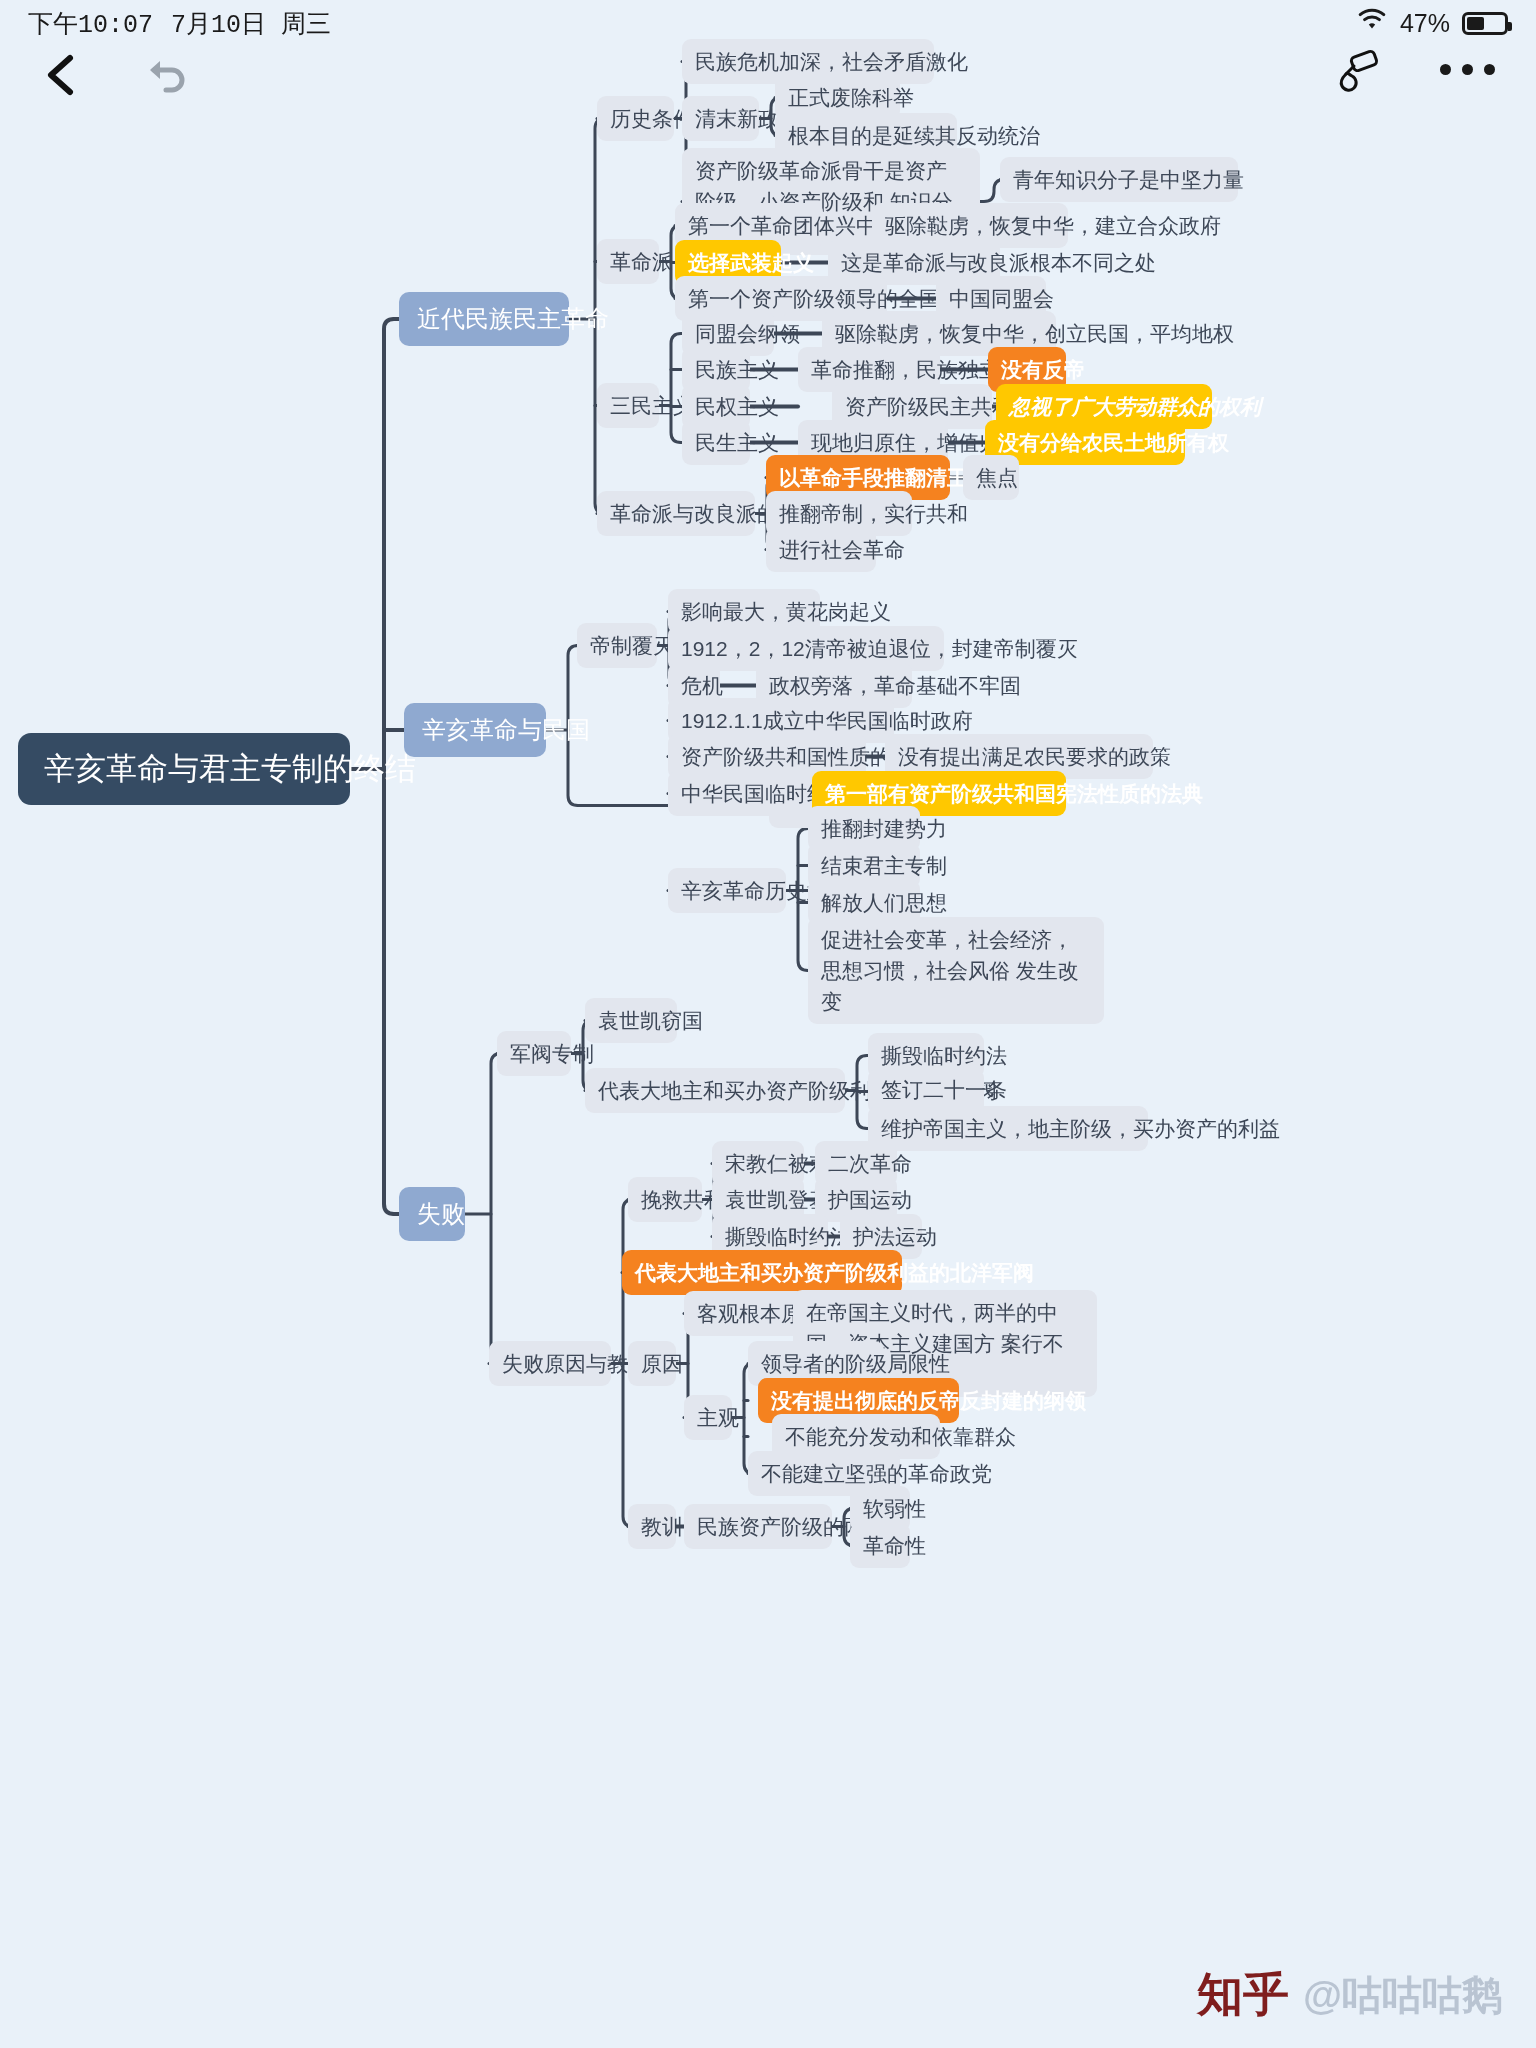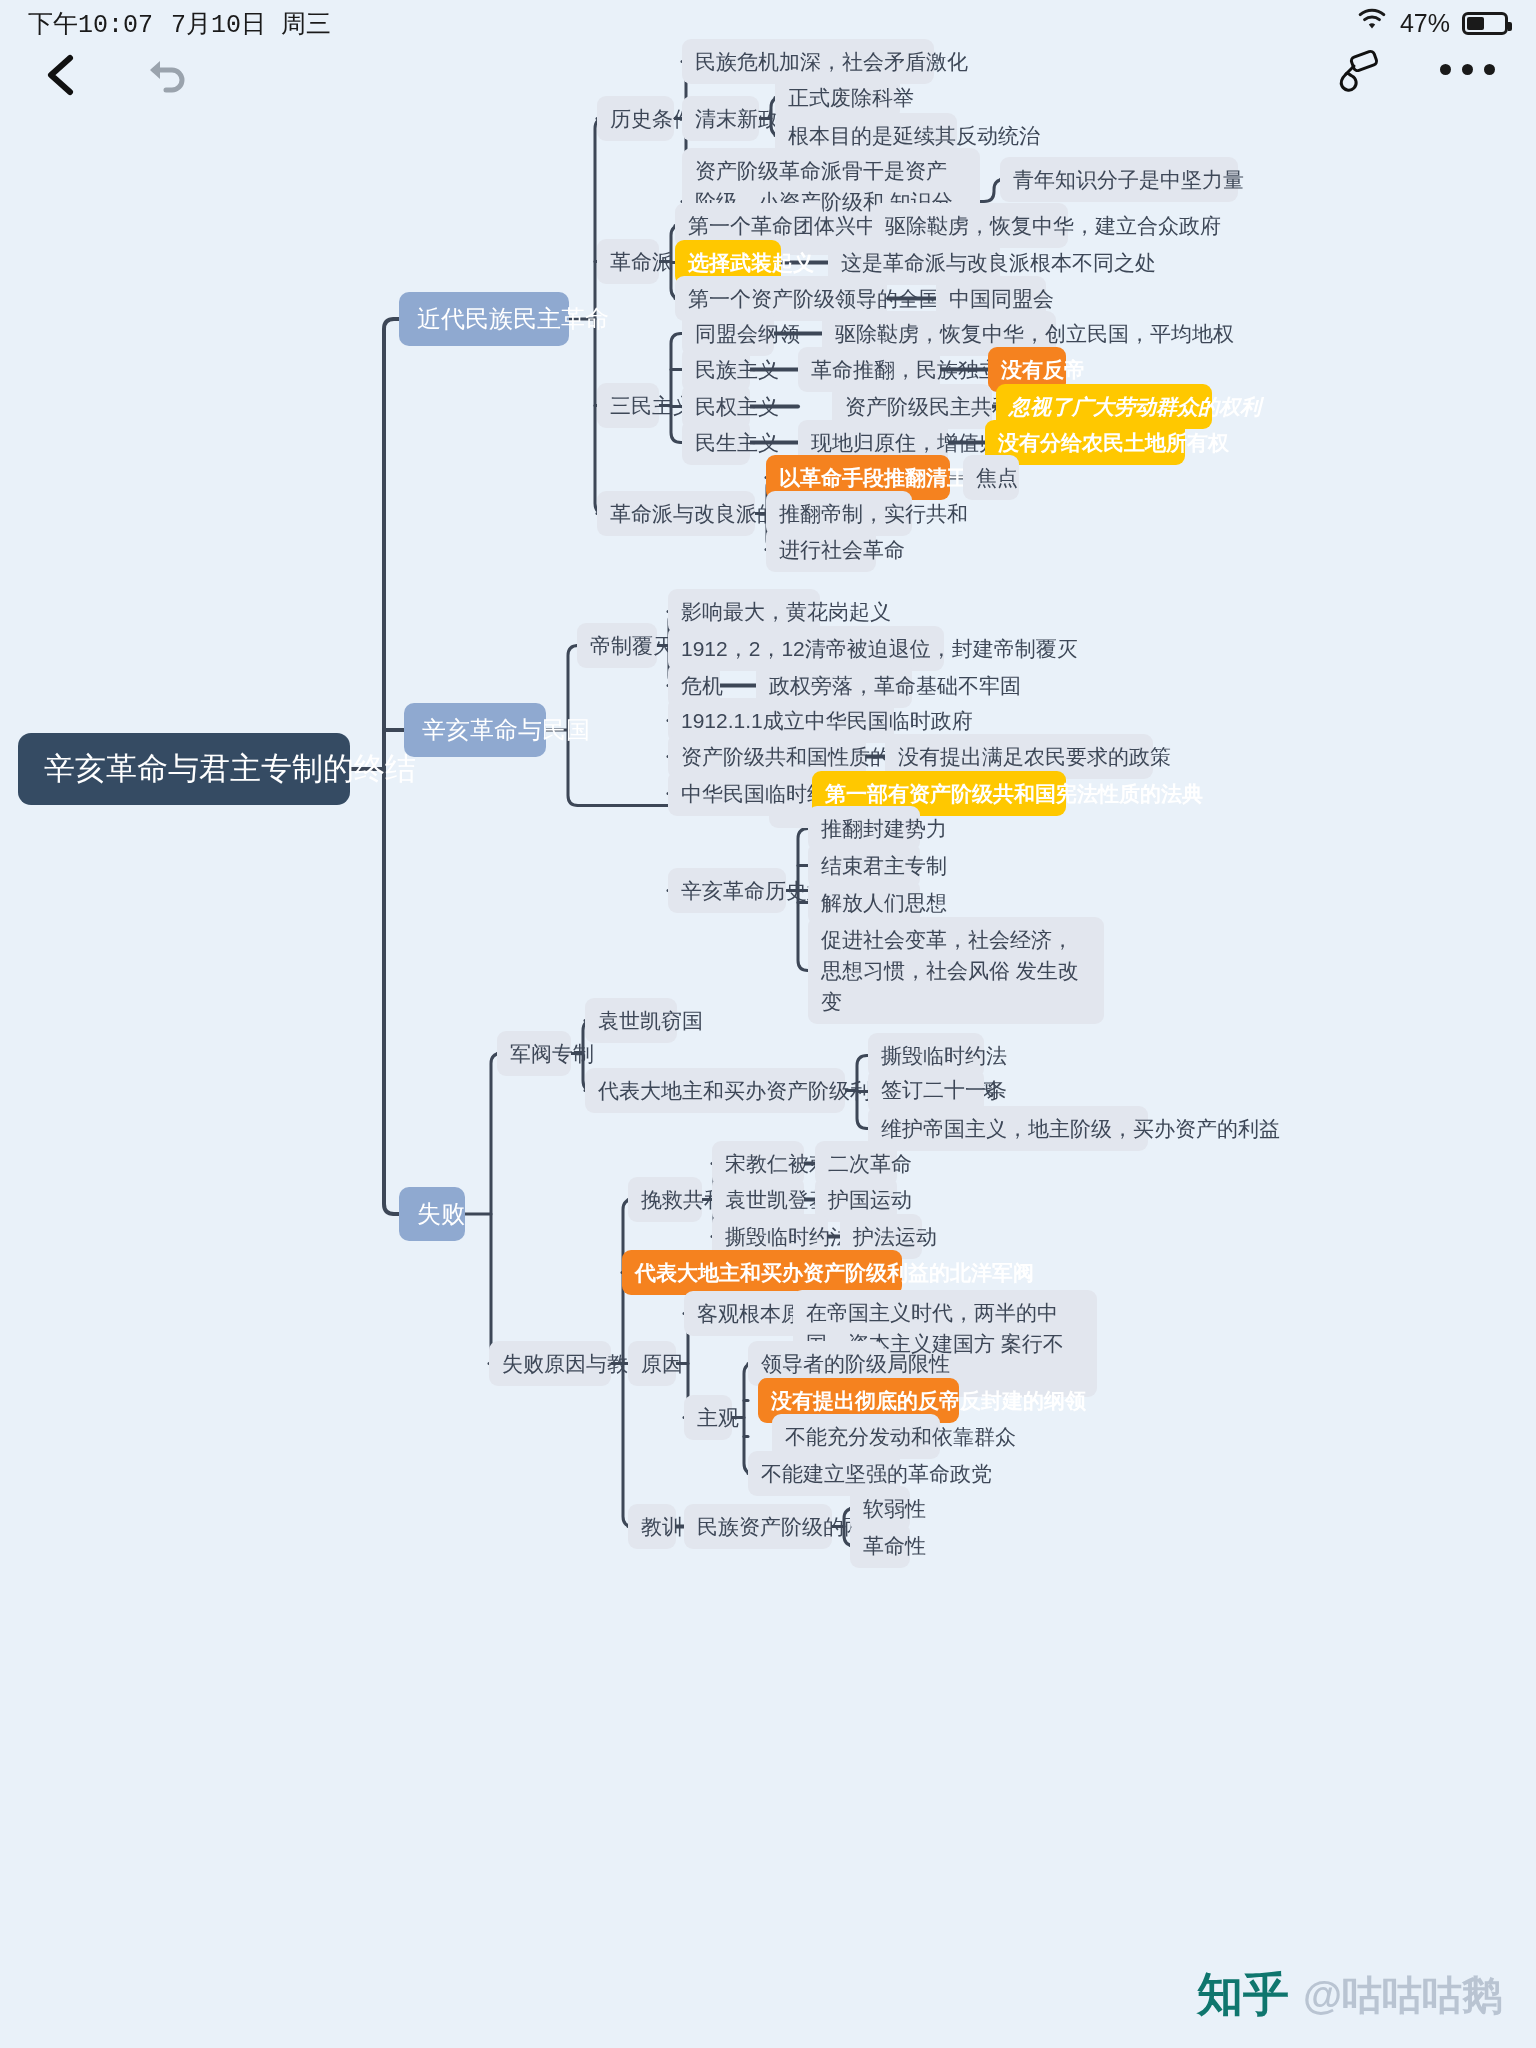--- a/index.html
+++ b/index.html
@@ -68,21 +68,21 @@
   .node.yellow{background:#ffc800;color:#ffffff;font-weight:bold;}
   .node.orange{background:#f5821f;color:#ffffff;font-weight:bold;}
   .node.wrap{white-space:normal;display:block;}
 
   .watermark{
     position:absolute;right:34px;bottom:22px;
     display:flex;align-items:center;gap:14px;
     color:#b9c4d2;font-size:40px;font-weight:bold;
     pointer-events:none;
   }
-  .wm-logo{font-size:46px;font-weight:bold;color:#0f766e;}
+  .wm-logo{font-size:46px;font-weight:bold;color:#7f1d1d;}
 </style>
 </head>
 <body>
 
 <div class="statusbar">
   <div class="sb-left">
     <span>下午10:07</span>
     <span>7月10日 周三</span>
   </div>
   <div class="sb-right">

